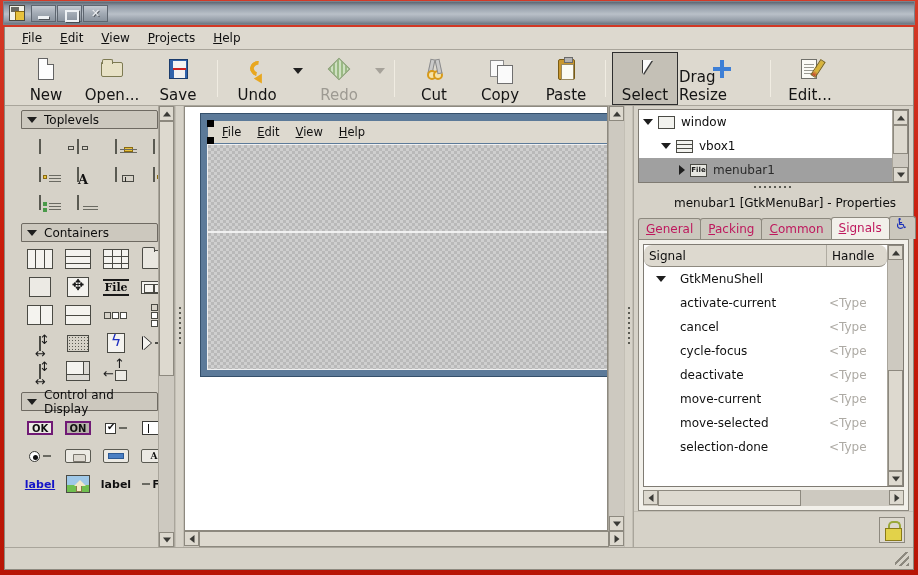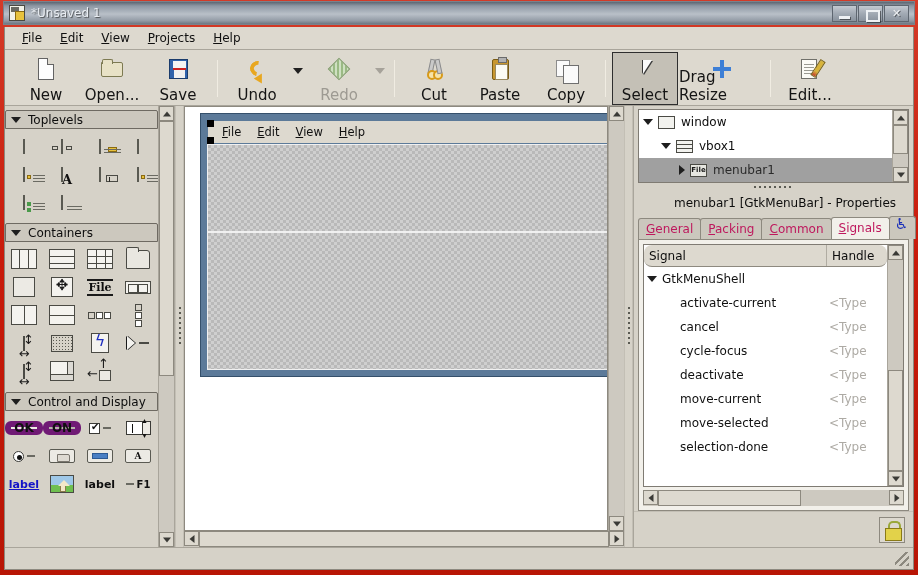--- a/index.html
+++ b/index.html
@@ -366,21 +366,21 @@
     min-height: 0;
   }
   #palette-body {
     flex: 1 1 auto;
     display: flex;
     min-height: 0;
   }
   #palette-scroll {
     flex: 1 1 auto;
     overflow: hidden;
-    padding: 4px 0 0 0;
+    padding: 4px 0 0 16px;
   }
   .pal-group-head {
     background: #ccc8be;
     border: 1px solid #6e6a62;
     border-radius: 2px 2px 0 0;
     height: 19px;
     display: flex;
     align-items: center;
     padding-left: 5px;
     margin-bottom: 3px;
@@ -475,27 +475,27 @@
   .arrow-ud::before { content:"↕"; position:absolute; left:0; top:-3px; font-size:13px; color:#1a1a1a; }
   .c-upsm { position:relative; width:26px; height:22px; }
   .c-upsm::before { content:"↑"; position:absolute; right:4px; top:-4px; font-size:13px; color:#1a1a1a; }
   .c-upsm::after { content:"←"; position:absolute; left:0px; top:6px; font-size:13px; color:#1a1a1a; }
   .c-upsm i { position:absolute; right:2px; bottom:1px; width:12px; height:11px; border:1px solid #4a4a44; background:#eceae4; }
 
   
   .ctl-btn {
     min-width: 26px; height: 14px;
     background: #eceae4;
-    border: 6px solid #701a75;
-    font-size: 12px;
+    border: 2px solid #701a75;
+    font-size: 10px;
     font-family: "DejaVu Sans", sans-serif;
     font-weight: bold;
     display: flex; align-items: center; justify-content: center;
     color: #101010;
-    border-radius: 6px;
+    border-radius: 0;
     padding: 0 3px;
   }
   .ctl-btn.on { background: #b8b4ac; }
   .ctl-check { display:flex; align-items:center; }
   .ctl-check i { width:11px; height:11px; background:#fff; border:1px solid #3a3a36; position:relative; }
   .ctl-check i::after { content:"✔"; position:absolute; left:1px; top:-3px; font-size:10px; color:#101010; }
   .ctl-check b { width: 8px; height: 2px; background:#6a6a62; margin-left:3px; }
   .ctl-spin { display:flex; }
   .ctl-spin i { width: 17px; height: 14px; background:#fff; border:1px solid #3a3a36; position:relative; }
   .ctl-spin i::after { content:""; position:absolute; left:5px; top:2px; width:1px; height:9px; background:#101010; }
@@ -791,21 +791,21 @@
   .sig-row {
     height: 24px;
     display: flex;
     align-items: center;
     font-size: 12px;
     color: #101010;
     cursor: default;
   }
   .sig-row .name { flex: 1 1 auto; white-space: nowrap; overflow: hidden; }
   .sig-row .handler { width: 58px; flex: 0 0 auto; color: #adaaa4; white-space: nowrap; overflow: hidden; }
-  .sig-group .name { padding-left: 3px; display: flex; align-items: center; }
+  .sig-group .name { padding-left: 12px; display: flex; align-items: center; gap: 9px; }
   .sig-child .name { padding-left: 36px; }
 
   .hscroll {
     height: 16px;
     display: flex;
     flex: 0 0 auto;
     background: #cdc9c0;
   }
   .hs-btn { width: 15px; flex: 0 0 auto; }
 
@@ -860,21 +860,20 @@
     flex: 0 0 auto;
   }
 </style>
 </head>
 <body>
 
 <div id="app-window">
 
   <div id="titlebar">
     <div id="title-icon"></div>
-    <div id="title-text">*Unsaved 1</div>
     <div class="wbtn" id="wbtn-min">
         <span class="wbtn-glyph"></span>
       </div>
     <div class="wbtn" id="wbtn-max">
         <span class="wbtn-glyph"></span>
       </div>
     <div class="wbtn" id="wbtn-close">
         <span class="wbtn-glyph">✕</span>
       </div>
   </div>
@@ -931,29 +930,29 @@
       <div class="tb">
         <div class="tb-ico">
             <span class="ico-cut">
               <i></i>
             </span>
           </div>
         <div class="tb-lbl">Cut</div>
       </div>
       <div class="tb">
         <div class="tb-ico">
-            <span class="ico-paste"></span>
-          </div>
-        <div class="tb-lbl">Paste</div>
+            <span class="ico-copy"></span>
+          </div>
+        <div class="tb-lbl">Copy</div>
       </div>
       <div class="tb">
         <div class="tb-ico">
-            <span class="ico-copy"></span>
-          </div>
-        <div class="tb-lbl">Copy</div>
+            <span class="ico-paste"></span>
+          </div>
+        <div class="tb-lbl">Paste</div>
       </div>
       <div class="tb-sep"></div>
       <div class="tb active">
         <div class="tb-ico">
             <span class="ico-select"></span>
           </div>
         <div class="tb-lbl">Select</div>
       </div>
       <div class="tb" style="width:86px">
         <div class="tb-ico">

